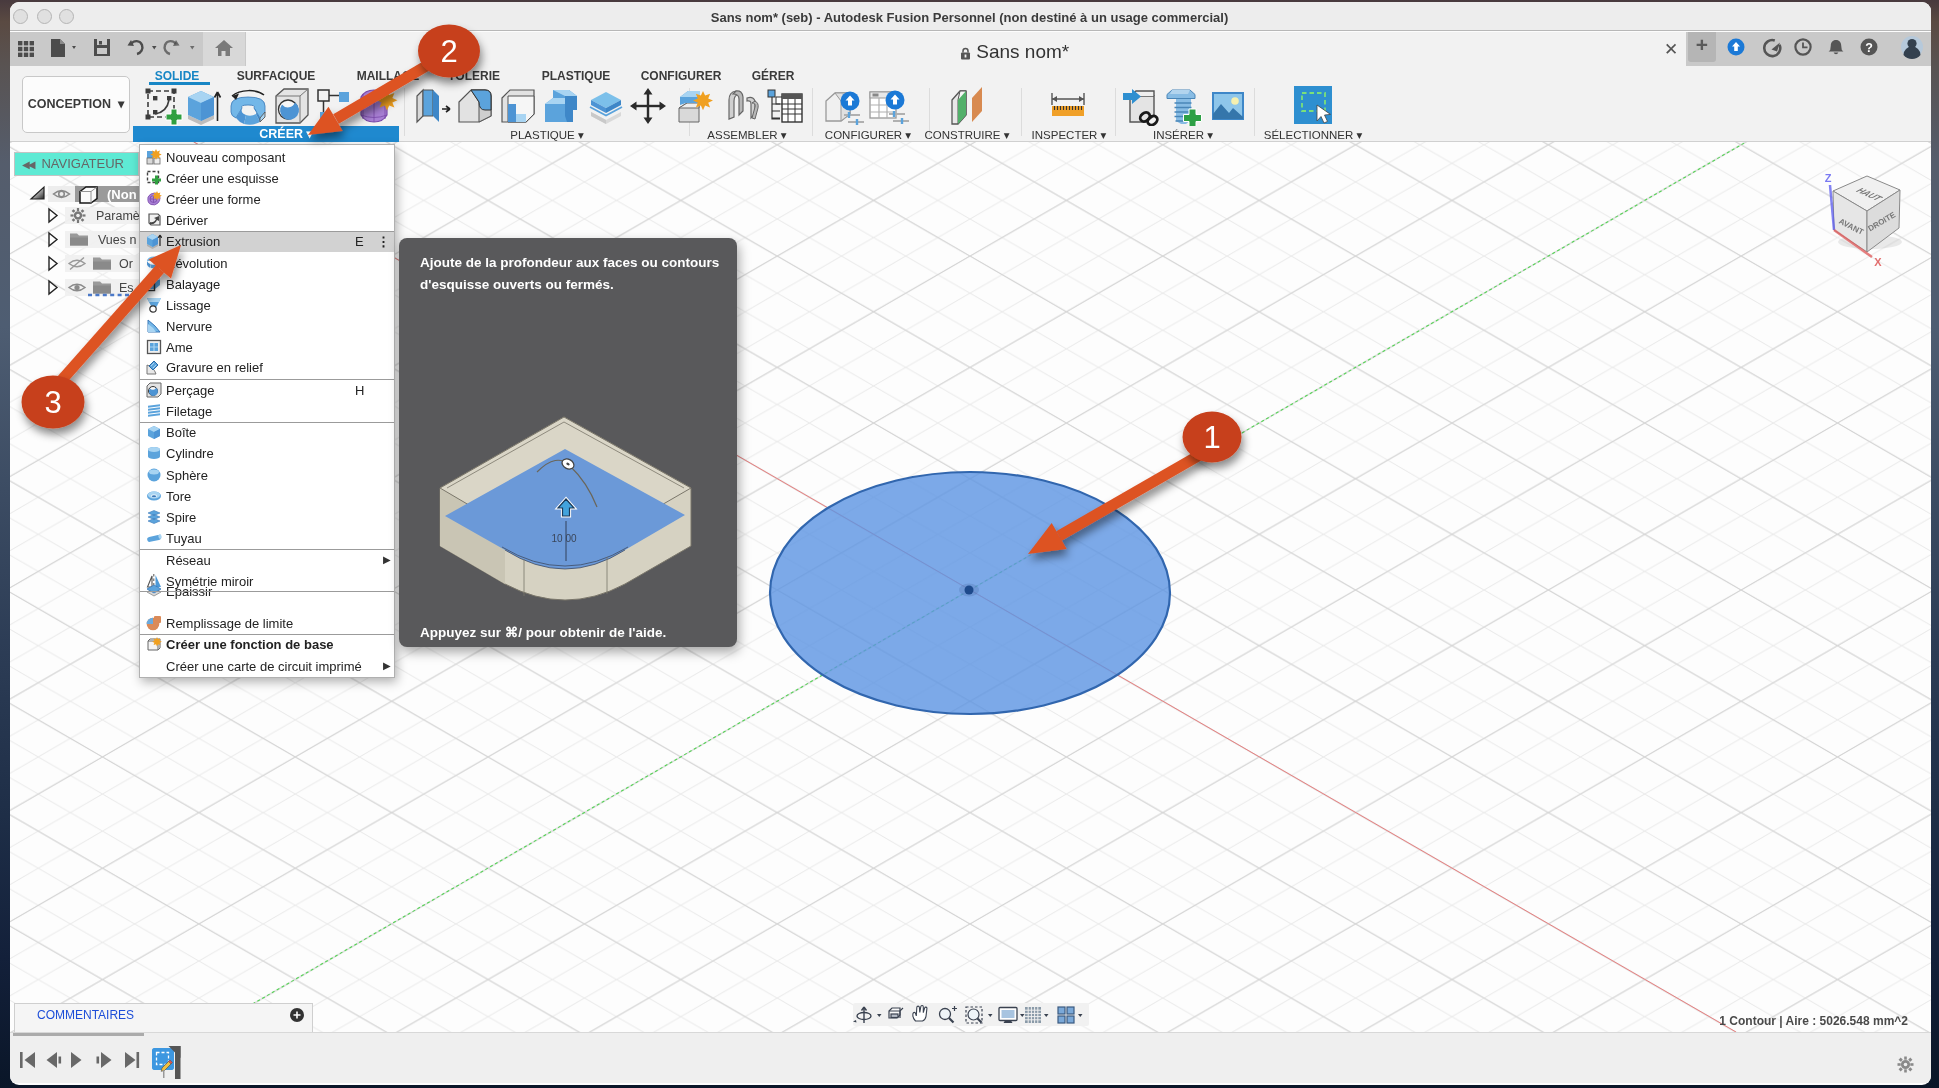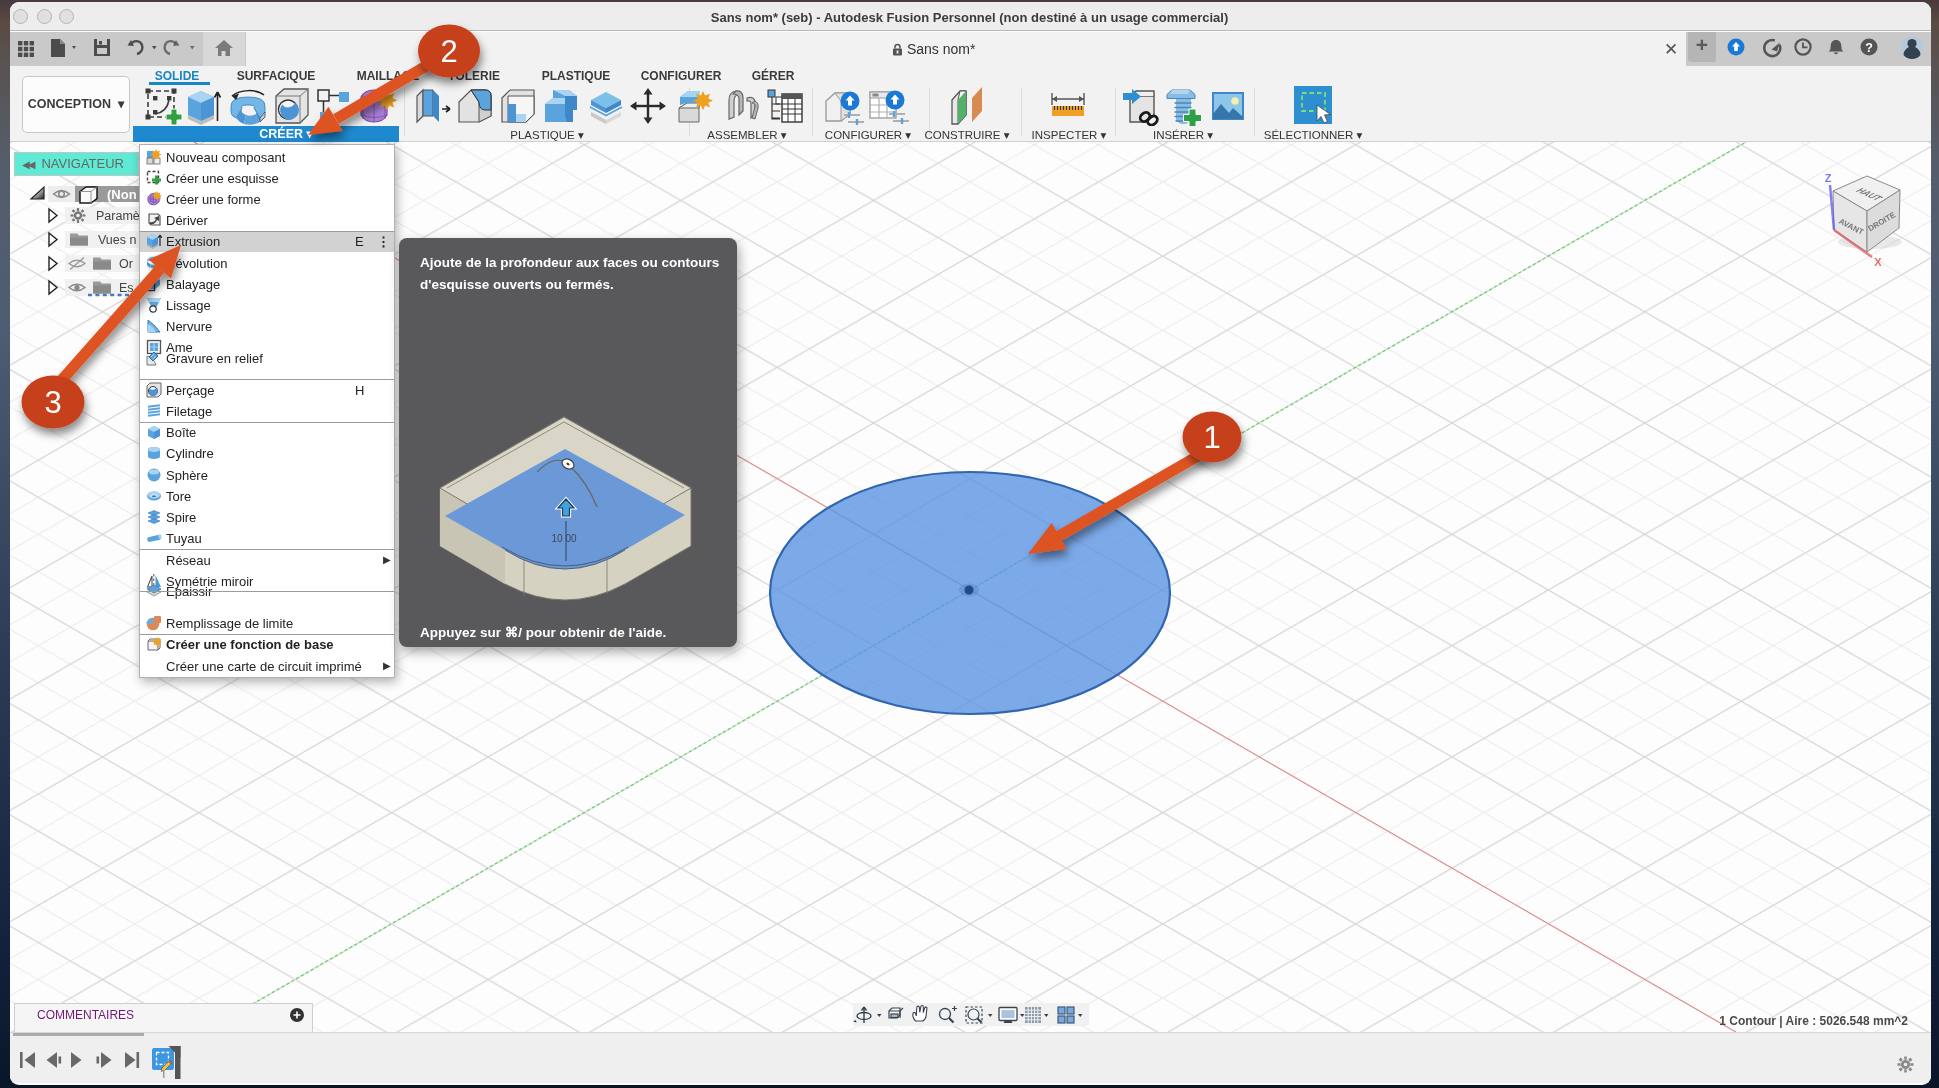--- a/index.html
+++ b/index.html
@@ -16,21 +16,21 @@
 }
 #page { position:absolute; left:-10px; top:-2px; width:1939px; height:1088px; }
 
 .titlebar { position:absolute; left:10px; top:2px; width:1921px; height:29px; background:#ededed; border-bottom:1px solid #b8b8b8; }
 .tl { position:absolute; top:9px; width:15px; height:15px; border-radius:50%; background:#e0e0e0; border:1px solid #b4b4b4; }
 .titletext { position:absolute; left:0; top:10px; width:1939px; text-align:center; font-size:13px; font-weight:bold; color:#3b3b3b; }
 
 .toolrow { position:absolute; left:10px; top:32px; width:1921px; height:34px; background:#c9c9c9; }
 .homebox { position:absolute; left:203px; top:32px; width:42px; height:34px; background:#d8d8d8; }
 .doctab { position:absolute; left:246px; top:32px; width:1440px; height:34px; background:#f2f2f2; }
-.doctablabel { position:absolute; left:892px; top:41px; font-size:14px; color:#333; }
+.doctablabel { position:absolute; left:960px; top:41px; font-size:19px; color:#333; }
 .tabx { position:absolute; left:1664px; top:39px; font-size:17px; color:#555; }
 .plusbox { position:absolute; left:1688px; top:32px; width:28px; height:30px; background:#b5b5b5; border-radius:0 0 3px 3px; }
 .plusbox span { position:absolute; left:0; top:1px; width:28px; text-align:center; font-size:21px; color:#5a5a5a; font-weight:bold;}
 
 .ribbon { position:absolute; left:10px; top:66px; width:1921px; height:76px; background:#f2f2f2; border-bottom:1px solid #d0d0d0; }
 .rtab { position:absolute; top:69px; font-size:12px; font-weight:bold; color:#3a3a3a; transform:translateX(-50%); white-space:nowrap; }
 .rtab.active { color:#1786c5; }
 .underline { position:absolute; left:149px; top:82px; width:61px; height:3px; background:#1786c5; }
 .conception { position:absolute; left:22px; top:76px; width:108px; height:57px; background:#fcfcfc; border:1px solid #c8c8c8; border-radius:5px; text-align:center; line-height:55px; font-size:12.5px; font-weight:bold; color:#3a3a3a; }
 .grouplabel { position:absolute; top:128px; font-size:11.5px; color:#333; white-space:nowrap; transform:translateX(-50%); }
@@ -51,21 +51,21 @@
 .mi .sub { position:absolute; left:243px; top:4px; font-size:10px; color:#333; }
 .mi.hl { background:#d2d2d2; }
 .msep { position:absolute; left:140px; width:254px; height:1px; background:#9b9b9b; }
 
 .tooltip { position:absolute; left:399px; top:238px; width:338px; height:409px; background:#59595b; border-radius:8px; box-shadow:2px 5px 12px rgba(0,0,0,0.35); color:#fff; font-weight:bold; font-size:13.5px; }
 .tooltip .p1 { position:absolute; left:21px; top:14px; line-height:21.5px; }
 .tooltip .p2 { position:absolute; left:21px; top:71px; line-height:21.5px; }
 .tooltip .foot { position:absolute; left:21px; top:386px; }
 
 .navbar { position:absolute; left:853px; top:1003px; width:236px; height:23px; background:#f1f1f1; border-radius:2px; }
-.comments { position:absolute; left:14px; top:1003px; width:299px; height:36px; background:#f5f5f5; border:1px solid #cfcfcf; font-size:12px; color:#701a75; line-height:22px; }
+.comments { position:absolute; left:14px; top:1003px; width:299px; height:36px; background:#f5f5f5; border:1px solid #cfcfcf; font-size:12px; color:#1d4ed8; line-height:22px; }
 .status { position:absolute; left:1508px; top:1014px; width:400px; text-align:right; font-size:12px; font-weight:bold; color:#4a4a4a; }
 .timeline { position:absolute; left:10px; top:1032px; width:1921px; height:51px; background:#efefef; border-top:1px solid #d8d8d8; }
 .tscroll { position:absolute; left:13px; top:1033px; width:131px; height:3px; background:#ababab; }
 .sketchitem { position:absolute; left:152px; top:1048px; width:22px; height:22px; background:#3d97e0; border-radius:3px; }
 </style>
 </head>
 <body>
 <div class="win">
 <div id="page">
 
@@ -646,21 +646,21 @@
           <span class="lbl">Nervure</span>
         </div>
 <div class="mi" style="top:337.4px;">
           <svg class="ic" viewBox="0 0 16 16">
             <rect x="1.5" y="1.5" width="13" height="13" fill="#f0f0f0" stroke="#555" stroke-width="1.3"></rect>
             <rect x="4" y="4" width="8" height="8" fill="#5ba3dc"></rect>
             <path d="M8 4 v8 M4 8 h8" stroke="#a8d4f2" stroke-width="1.2"></path>
           </svg>
           <span class="lbl">Ame</span>
         </div>
-<div class="mi" style="top:348px;">
+<div class="mi" style="top:357px;">
           <svg class="ic" viewBox="0 0 16 16">
             <path d="M1 15 L1 6 A 14 14 0 0 1 10 15 z" fill="#e8e8e8" stroke="#777" stroke-width="1"></path>
             <path d="M3 7 l5 -5 4 4 -5 5 z" fill="#5ba3dc" stroke="#2a6aa8" stroke-width="1"></path>
             <path d="M5 7 l3 -3 M7 9 l3 -3" stroke="#a8d4f2" stroke-width="1"></path>
           </svg>
           <span class="lbl">Gravure en relief</span>
         </div>
 <div class="mi" style="top:379.8px;">
           <svg class="ic" viewBox="0 0 16 16">
             <path d="M1 4 L4 1 L15 1 L15 12 L12 15 L1 15 z" fill="#e4e4e4" stroke="#666" stroke-width="1"></path>

